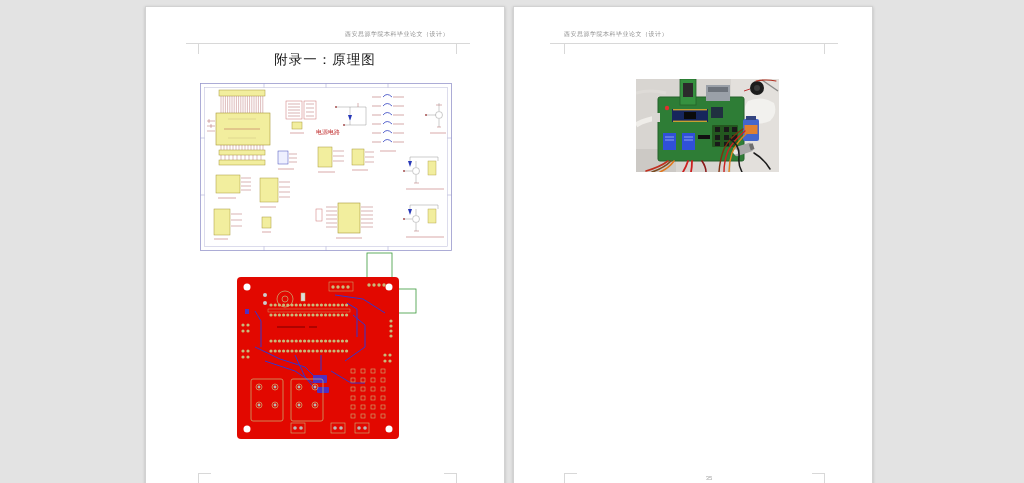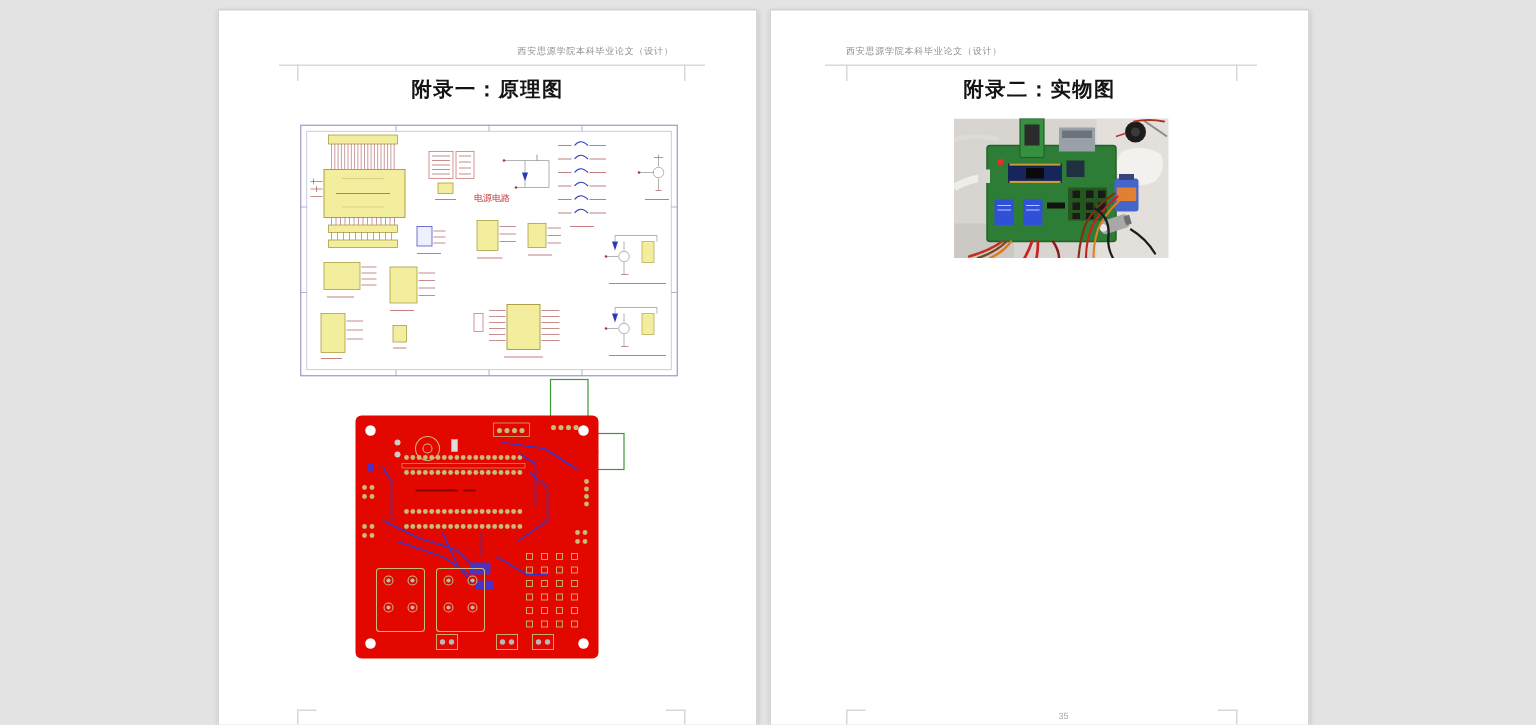--- a/index.html
+++ b/index.html
@@ -27,21 +27,21 @@
   .boundary-drop{
     position:absolute;top:36px;width:0;height:11px;border-left:1px solid #d8d8d8;
   }
   .corner-mark{
     position:absolute;width:12px;height:9px;
   }
   .corner-mark.bl{border-top:1px solid #d8d8d8;border-left:1px solid #d8d8d8;}
   .corner-mark.br{border-top:1px solid #d8d8d8;border-right:1px solid #d8d8d8;}
   .doc-title{
     position:absolute;top:44px;left:0;width:100%;text-align:center;
-    font-size:13.5px;font-weight:bold;color:#141414;letter-spacing:1px;
+    font-size:13.5px;font-weight:normal;color:#141414;letter-spacing:1px;
   }
   .fig{position:absolute;}
   .page-number{
     position:absolute;top:468px;left:50px;width:290px;text-align:center;
     font-size:6px;color:#a8a8a8;
   }
 </style>
 </head>
 <body>
 
@@ -547,21 +547,20 @@
 
   <div class="corner-mark bl" style="left:52px;top:466px;"></div>
   <div class="corner-mark br" style="left:298px;top:466px;"></div>
 </div>
 
 <div class="page page-right">
   <div class="doc-header align-left">西安思源学院本科毕业论文（设计）</div>
   <div class="boundary-line" style="left:36px;width:288px;"></div>
   <div class="boundary-drop" style="left:50px;"></div>
   <div class="boundary-drop" style="left:310px;"></div>
-  <div class="doc-title">附录二：实物图</div>
 
   <svg class="fig" style="left:122px;top:72px;" width="143" height="93" viewBox="0 0 143 93">
     <rect x="0" y="0" width="143" height="93" fill="#d8d5d1"></rect>
     <rect x="95" y="0" width="48" height="93" fill="#e3e0dc"></rect>
     <rect x="0" y="70" width="40" height="23" fill="#ccc9c5"></rect>
 
     <path d="M0,46 Q10,40 22,39" stroke="#efede9" stroke-width="5" fill="none"></path>
     <path d="M0,14 Q14,10 30,14" stroke="#dedbd7" stroke-width="3" fill="none"></path>
 
     <path d="M112,22 q14,-6 26,2 q4,10 -4,18 q-14,6 -24,-2 q-4,-10 2,-18" fill="#f2f1ee"></path>

